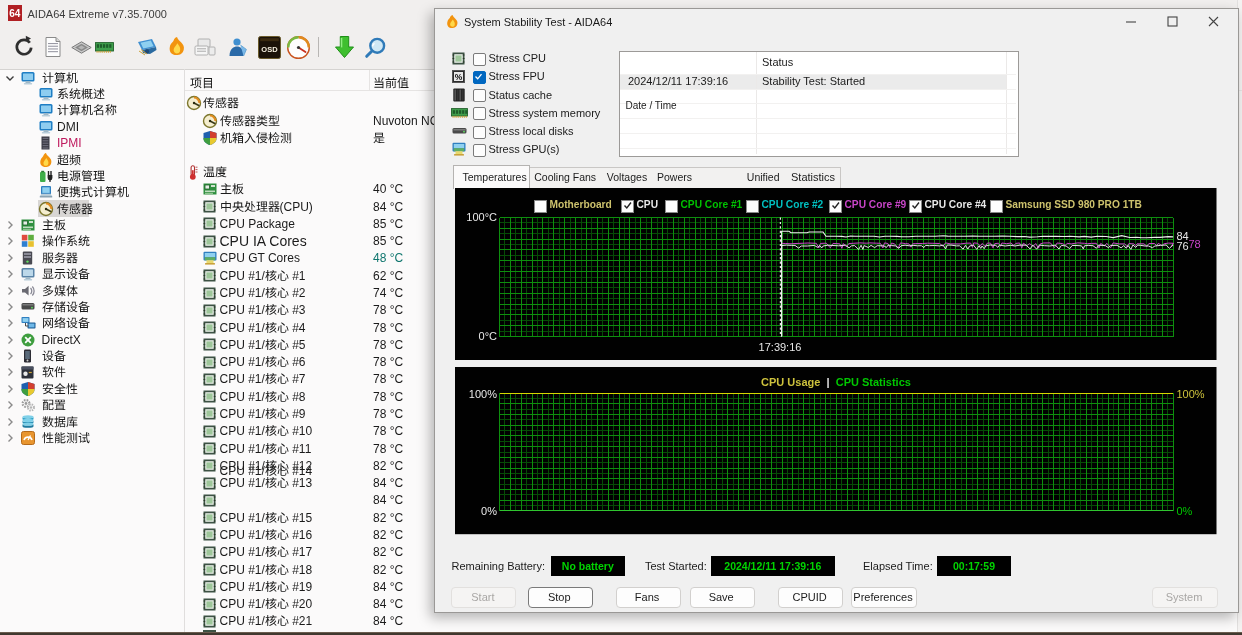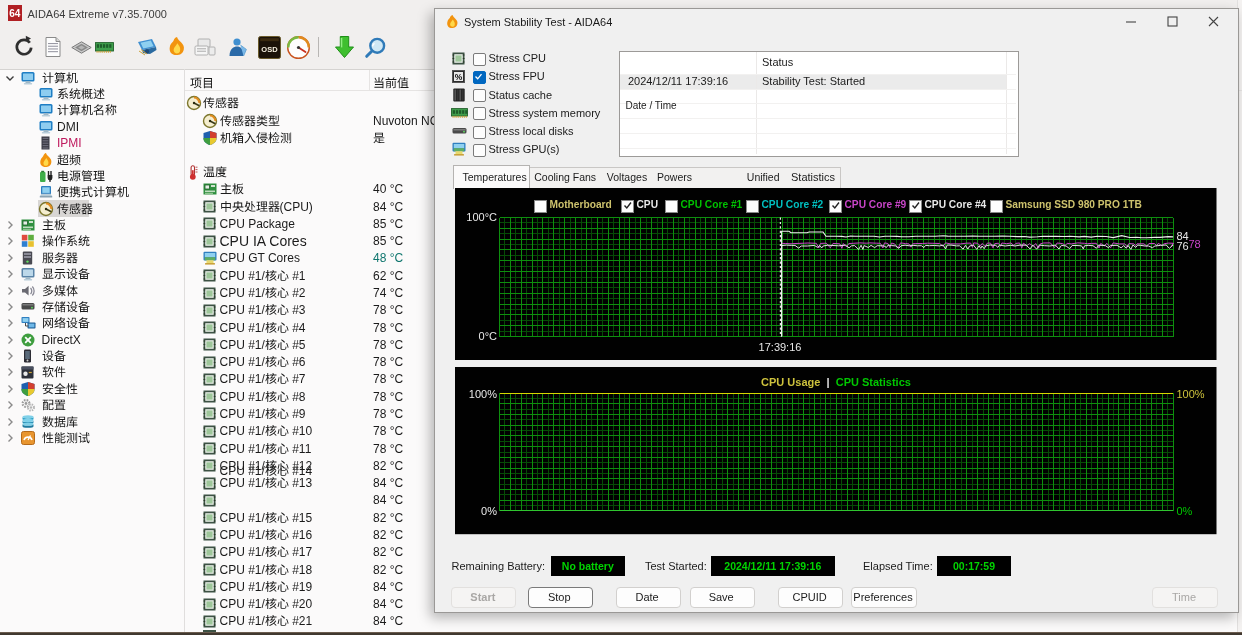--- a/index.html
+++ b/index.html
@@ -1065,25 +1065,25 @@
     <div class="x" style="left:451.5px;top:558.0px;font-size:11px;color:#1b1b1b;font-weight:normal;">Remaining Battery:</div>
     <div style="position:absolute;left:551.0px;top:556.0px;width:73.5px;height:20.0px;background:#000;"></div>
     <div class="x" style="left:587.8px;top:558.0px;font-size:10.5px;color:#00d400;font-weight:bold;transform:translateX(-50%);">No battery</div>
     <div class="x" style="left:645.0px;top:558.0px;font-size:11px;color:#1b1b1b;font-weight:normal;">Test Started:</div>
     <div style="position:absolute;left:711.0px;top:556.0px;width:123.5px;height:20.0px;background:#000;"></div>
     <div class="x" style="left:772.8px;top:558.0px;font-size:10.5px;color:#00d400;font-weight:bold;transform:translateX(-50%);">2024/12/11 17:39:16</div>
     <div class="x" style="left:863.0px;top:558.0px;font-size:11px;color:#1b1b1b;font-weight:normal;">Elapsed Time:</div>
     <div style="position:absolute;left:937.0px;top:556.0px;width:74.0px;height:20.0px;background:#000;"></div>
     <div class="x" style="left:974.0px;top:558.0px;font-size:10.5px;color:#00d400;font-weight:bold;transform:translateX(-50%);">00:17:59</div>
     <div style="position:absolute;left:451.3px;top:587.3px;width:63.2px;height:18.5px;background:#f5f4f3;border:1px solid #e2e0de;border-radius:4px;"></div>
-    <div class="x" style="left:482.9px;top:588.5px;font-size:11px;color:#a9a7a5;font-weight:bold;transform:translateX(-50%);">Start</div>
+    <div class="x" style="left:482.9px;top:588.5px;font-size:11px;color:#a9a7a5;font-weight:normal;transform:translateX(-50%);">Start</div>
     <div style="position:absolute;left:527.7px;top:587.3px;width:63.2px;height:18.5px;background:#fdfdfd;border:1px solid #7a7a7a;border-radius:4px;"></div>
     <div class="x" style="left:559.3px;top:588.5px;font-size:11px;color:#1b1b1b;font-weight:normal;transform:translateX(-50%);">Stop</div>
     <div style="position:absolute;left:615.5px;top:587.3px;width:63.2px;height:18.5px;background:#fdfdfd;border:1px solid #d2d0ce;border-radius:4px;"></div>
-    <div class="x" style="left:647.1px;top:588.5px;font-size:11px;color:#1b1b1b;font-weight:normal;transform:translateX(-50%);">Date</div>
+    <div class="x" style="left:647.1px;top:588.5px;font-size:11px;color:#1b1b1b;font-weight:normal;transform:translateX(-50%);">Fans</div>
     <div style="position:absolute;left:689.6px;top:587.3px;width:63.2px;height:18.5px;background:#fdfdfd;border:1px solid #d2d0ce;border-radius:4px;"></div>
     <div class="x" style="left:721.2px;top:588.5px;font-size:11px;color:#1b1b1b;font-weight:normal;transform:translateX(-50%);">Save</div>
     <div style="position:absolute;left:778.1px;top:587.3px;width:63.2px;height:18.5px;background:#fdfdfd;border:1px solid #d2d0ce;border-radius:4px;"></div>
     <div class="x" style="left:809.7px;top:588.5px;font-size:11px;color:#1b1b1b;font-weight:normal;transform:translateX(-50%);">CPUID</div>
     <div style="position:absolute;left:851.4px;top:587.3px;width:63.2px;height:18.5px;background:#fdfdfd;border:1px solid #d2d0ce;border-radius:4px;"></div>
     <div class="x" style="left:883.0px;top:588.5px;font-size:11px;color:#1b1b1b;font-weight:normal;transform:translateX(-50%);text-align:center;">Preferences</div>
     <div style="position:absolute;left:1152.4px;top:587.3px;width:63.2px;height:18.5px;background:#f5f4f3;border:1px solid #e2e0de;border-radius:4px;"></div>
-    <div class="x" style="left:1184.0px;top:588.5px;font-size:11px;color:#a9a7a5;font-weight:normal;transform:translateX(-50%);">Time</div>
+    <div class="x" style="left:1184.0px;top:588.5px;font-size:11px;color:#a9a7a5;font-weight:normal;transform:translateX(-50%);">System</div>
   </div>
 </body></html>

